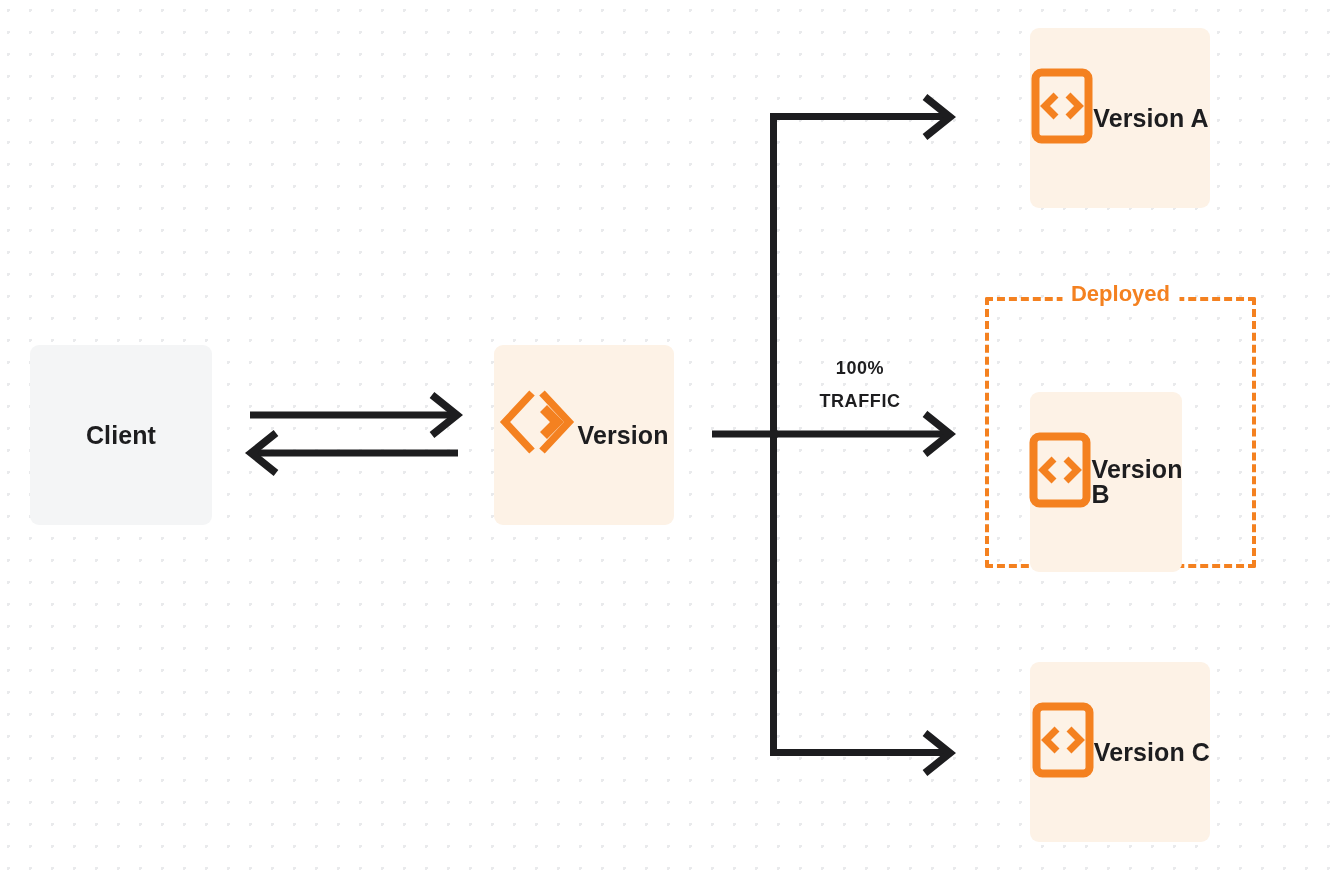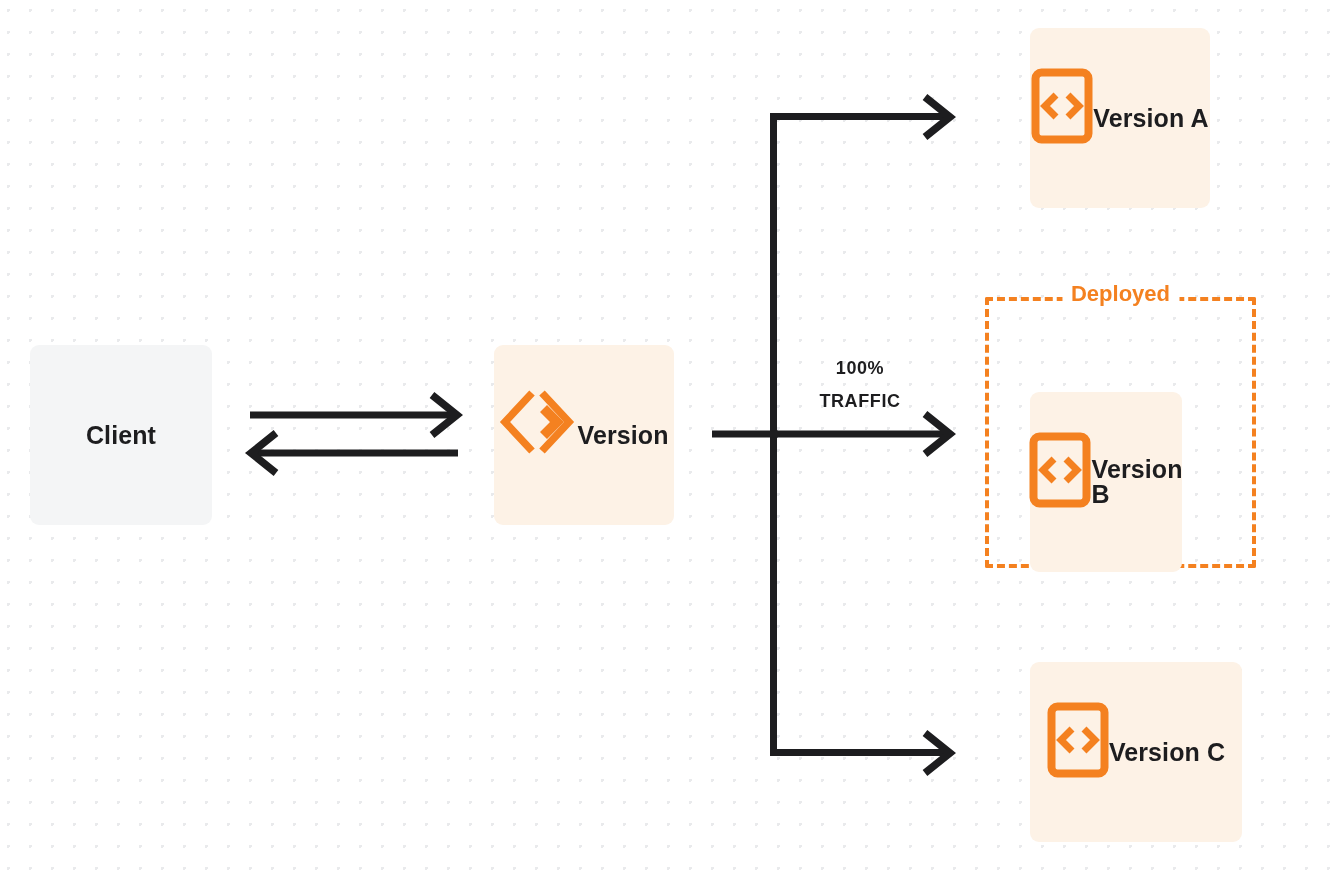--- a/index.html
+++ b/index.html
@@ -51,21 +51,21 @@
   
   #node-client { left: 30px; top: 345px; width: 182px; height: 180px; }
 
   
   #node-worker { left: 494px; top: 345px; width: 180px; height: 180px; }
   #node-worker .node-icon { margin-bottom: 22px; }
 
   
   #node-version-a { left: 1030px; top: 28px;  width: 180px; height: 180px; }
   #node-version-b { left: 1030px; top: 345px; width: 152px; height: 180px; margin-top: 47px; }
-  #node-version-c { left: 1030px; top: 662px; width: 212px; height: 180px; }
+  #node-version-c { left: 1030px; top: 662px; width: 180px; height: 180px; justify-content: flex-end; }
   #node-version-a .node-icon,
   #node-version-b .node-icon,
   #node-version-c .node-icon { margin-bottom: 20px; }
 
   
   #deployed-group {
     position: absolute;
     left: 985px;
     top: 297px;
     width: 271px;

